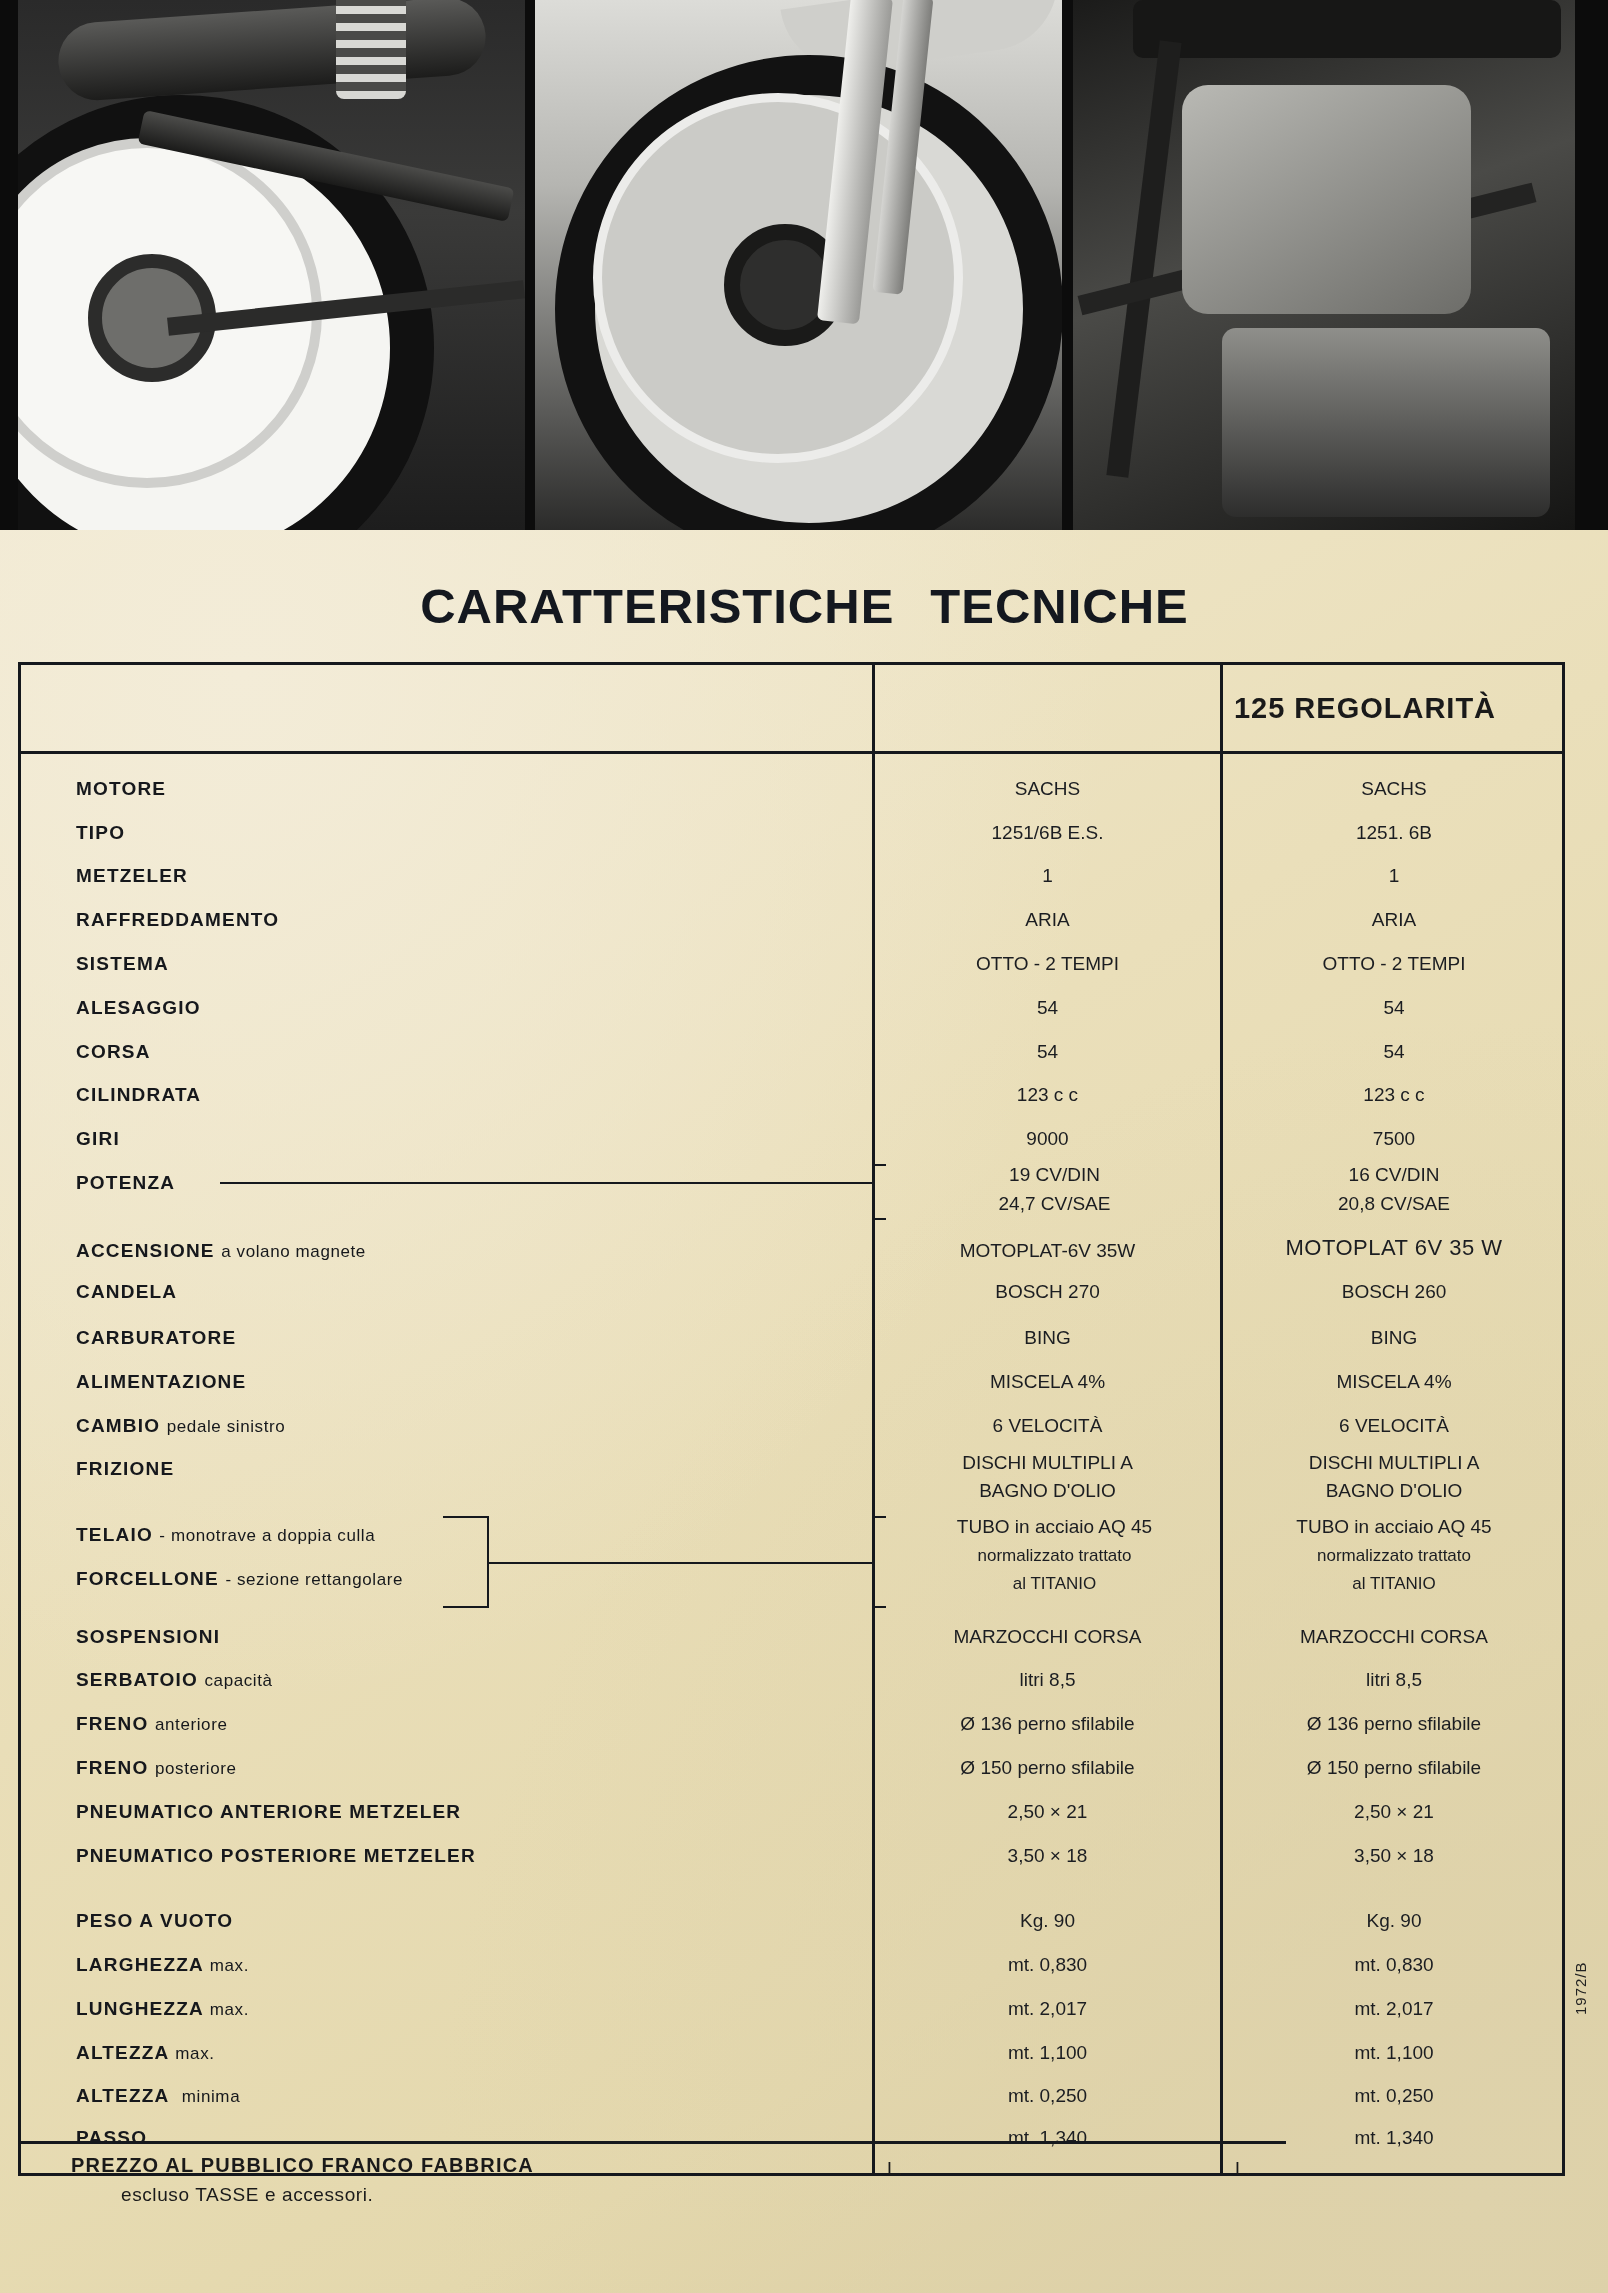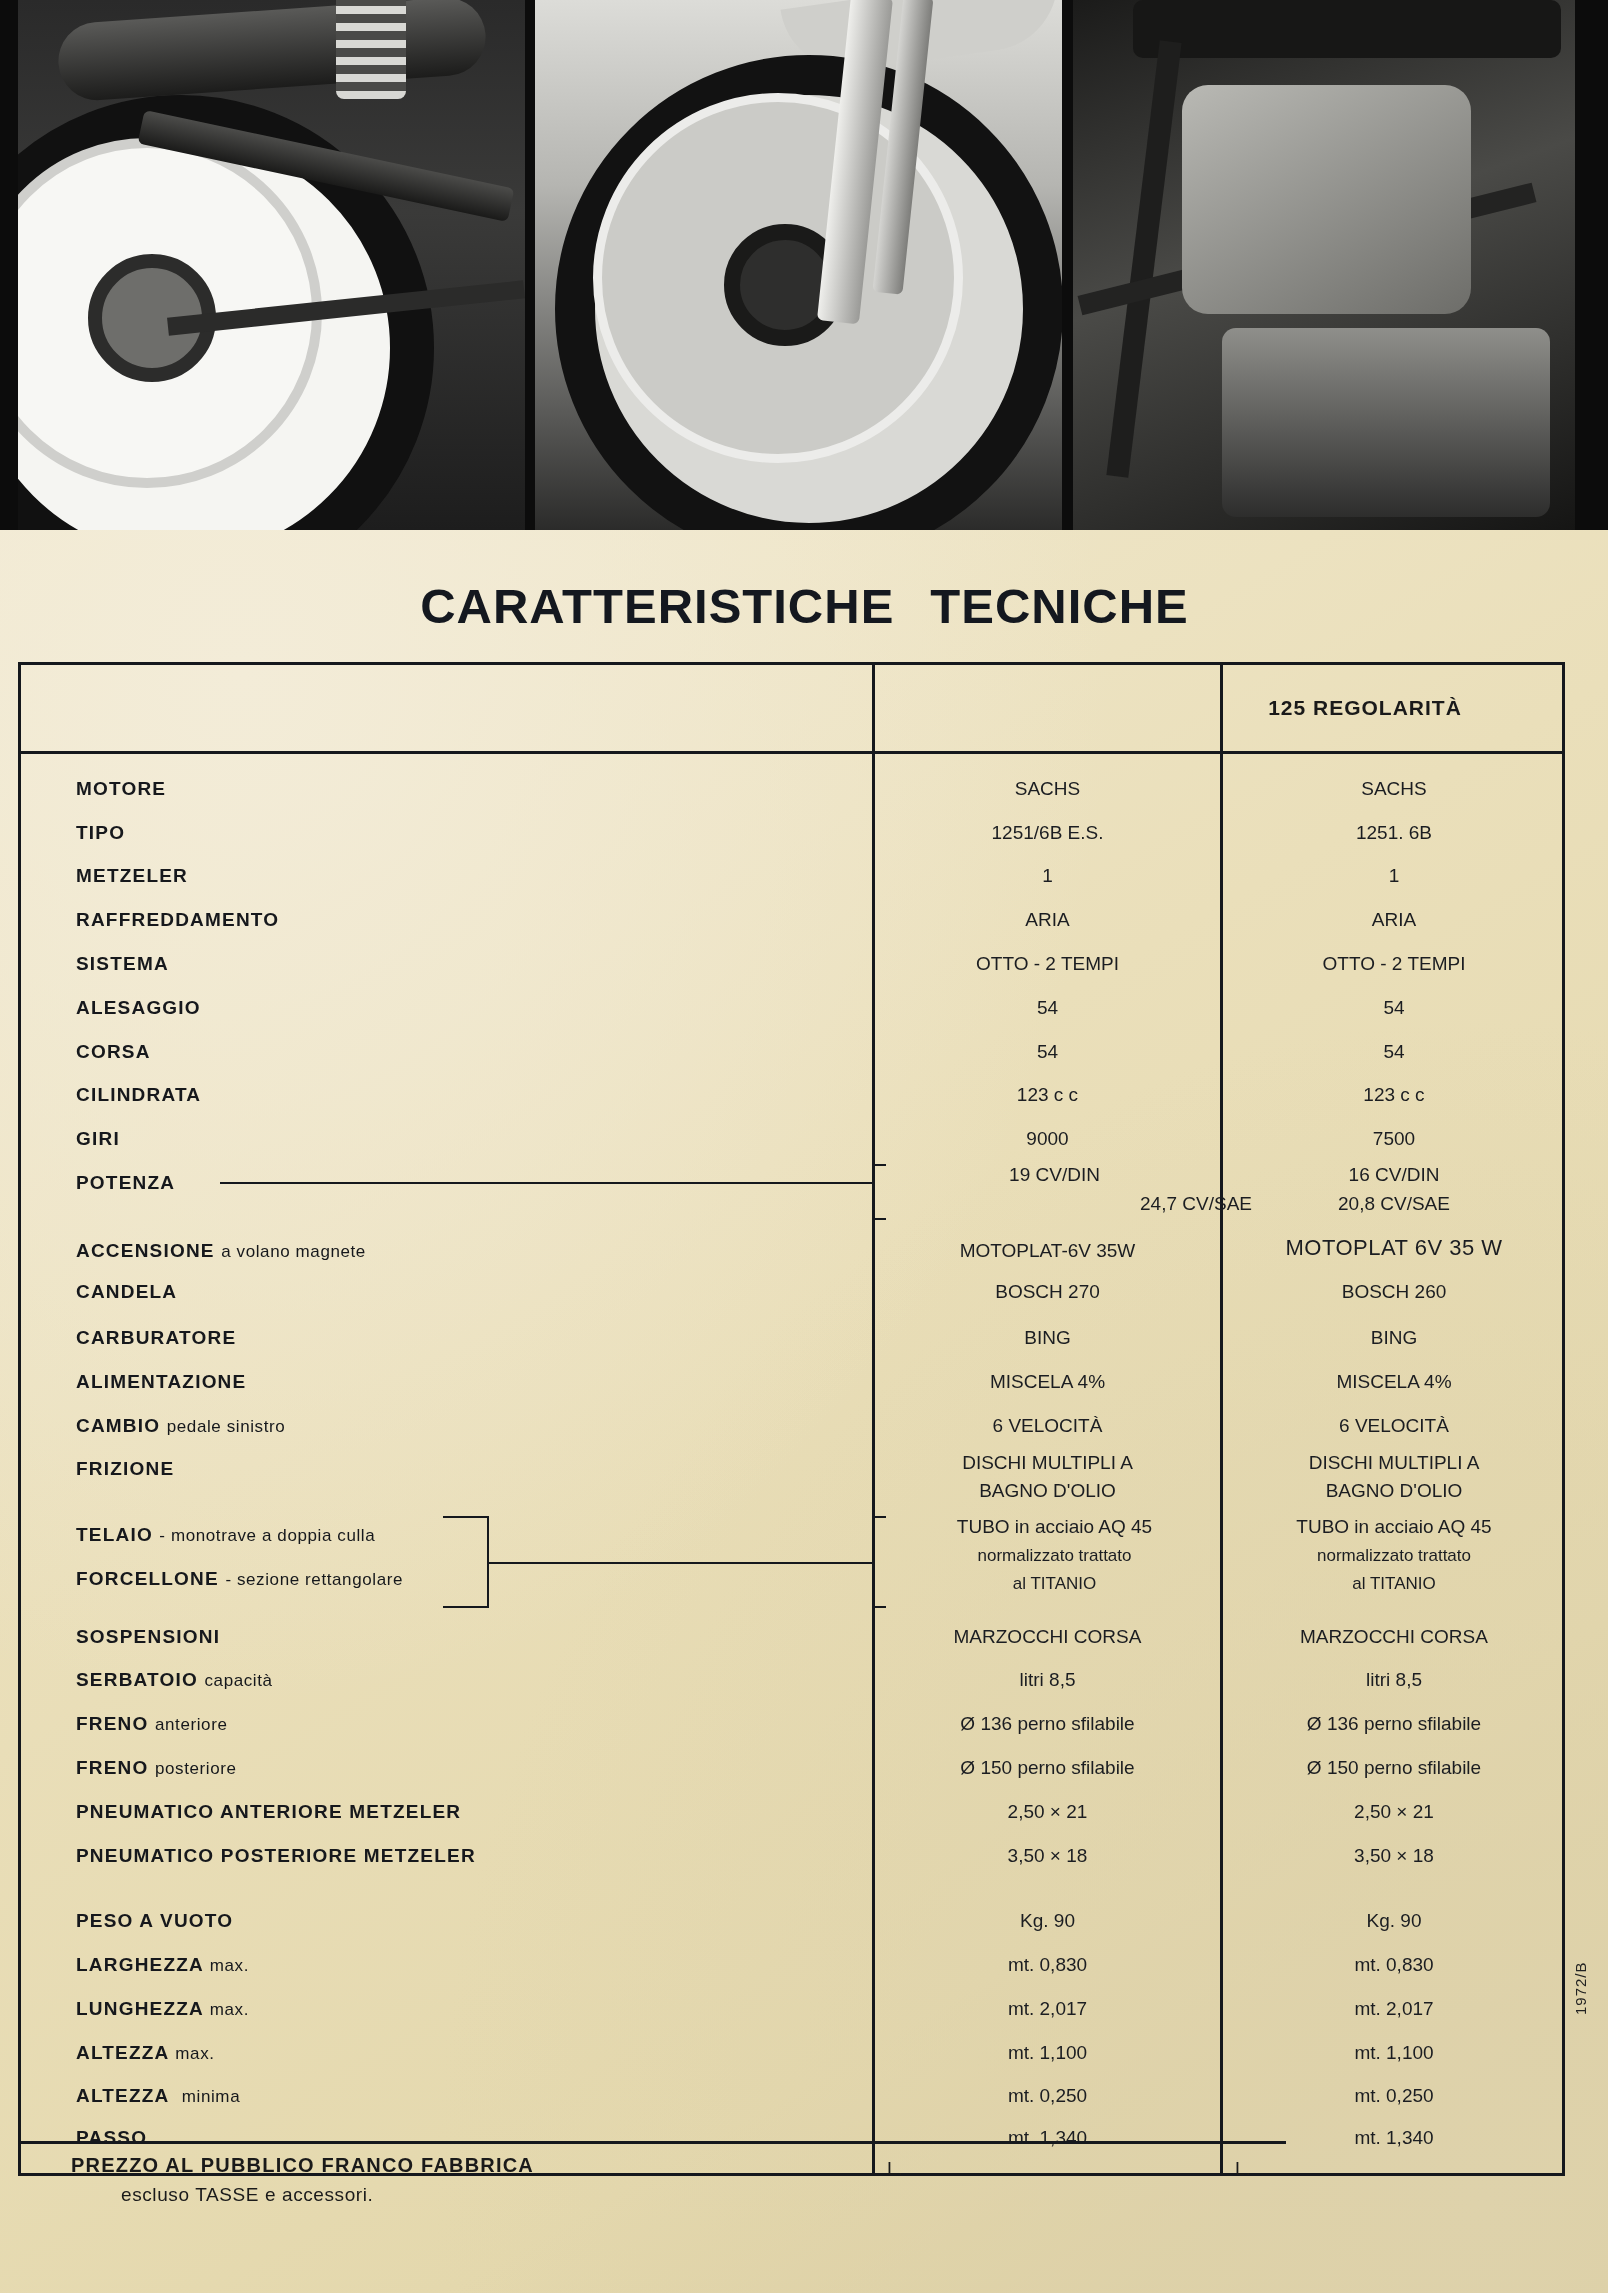--- a/index.html
+++ b/index.html
@@ -82,21 +82,21 @@
     box-sizing:border-box;
   }
   .colline{position:absolute;top:0;bottom:0;width:3px;background:#15181d;}
   .c1{left:851px;}
   .c2{left:1199px;}
   .headline{position:absolute;left:0;right:0;top:86px;height:3px;background:#15181d;}
 
   .hdr{position:absolute;top:0;height:86px;display:flex;align-items:center;justify-content:center;}
   .hdr-desc{left:0;width:851px;font-size:24px;letter-spacing:7px;font-weight:bold;}
   .hdr-a{left:854px;width:345px;font-size:23px;letter-spacing:2px;font-weight:bold;}
-  .hdr-b{left:1202px;width:284px;font-size:21px;letter-spacing:1px;font-weight:bold;}
+  .hdr-b{left:1202px;width:284px;font-size:29px;letter-spacing:1px;font-weight:bold;}
 
   .body-area{position:absolute;left:0;top:89px;width:1265px;height:1423px;}
 
   .rowlbl{
     position:absolute;left:55px;font-size:19px;font-weight:bold;letter-spacing:1.2px;color:#16181c;
     white-space:nowrap;
   }
   .rowlbl .sm{font-weight:normal;font-size:17px;letter-spacing:0.6px;}
   .cellA,.cellB{
     position:absolute;text-align:center;font-size:19px;color:#1b1d21;white-space:nowrap;
@@ -214,21 +214,21 @@
       <div class="rowlbl" style="top:374px">GIRI</div>
       <div class="cellA" style="top:374px">9000</div>
       <div class="cellB" style="top:374px">7500</div>
 
       <div class="rowlbl" style="top:418px">POTENZA</div>
       <div class="hline" style="left:199px;top:428px;width:652px;"></div>
       <div class="bracket" style="left:851px;top:410px;height:56px;"></div>
       <div class="hline" style="left:851px;top:410px;width:14px;"></div>
       <div class="hline" style="left:851px;top:464px;width:14px;"></div>
       <div class="cellA" style="top:410px;left:868px;width:331px;">19 CV/DIN</div>
-      <div class="cellA" style="top:439px;left:900px;width:331px;text-align:right;">24,7 CV/SAE</div>
+      <div class="cellA" style="top:439px;left:868px;width:331px;">24,7 CV/SAE</div>
       <div class="cellB" style="top:410px">16 CV/DIN</div>
       <div class="cellB" style="top:439px">20,8 CV/SAE</div>
 
       <div class="rowlbl" style="top:486px"><span>ACCENSIONE</span> <span class="sm">a  volano  magnete</span></div>
       <div class="cellA" style="top:486px">MOTOPLAT-6V 35W</div>
       <div class="cellB big" style="top:481px">MOTOPLAT 6V  35 W</div>
 
       <div class="rowlbl" style="top:527px">CANDELA</div>
       <div class="cellA" style="top:527px">BOSCH  270</div>
       <div class="cellB" style="top:527px">BOSCH  260</div>

